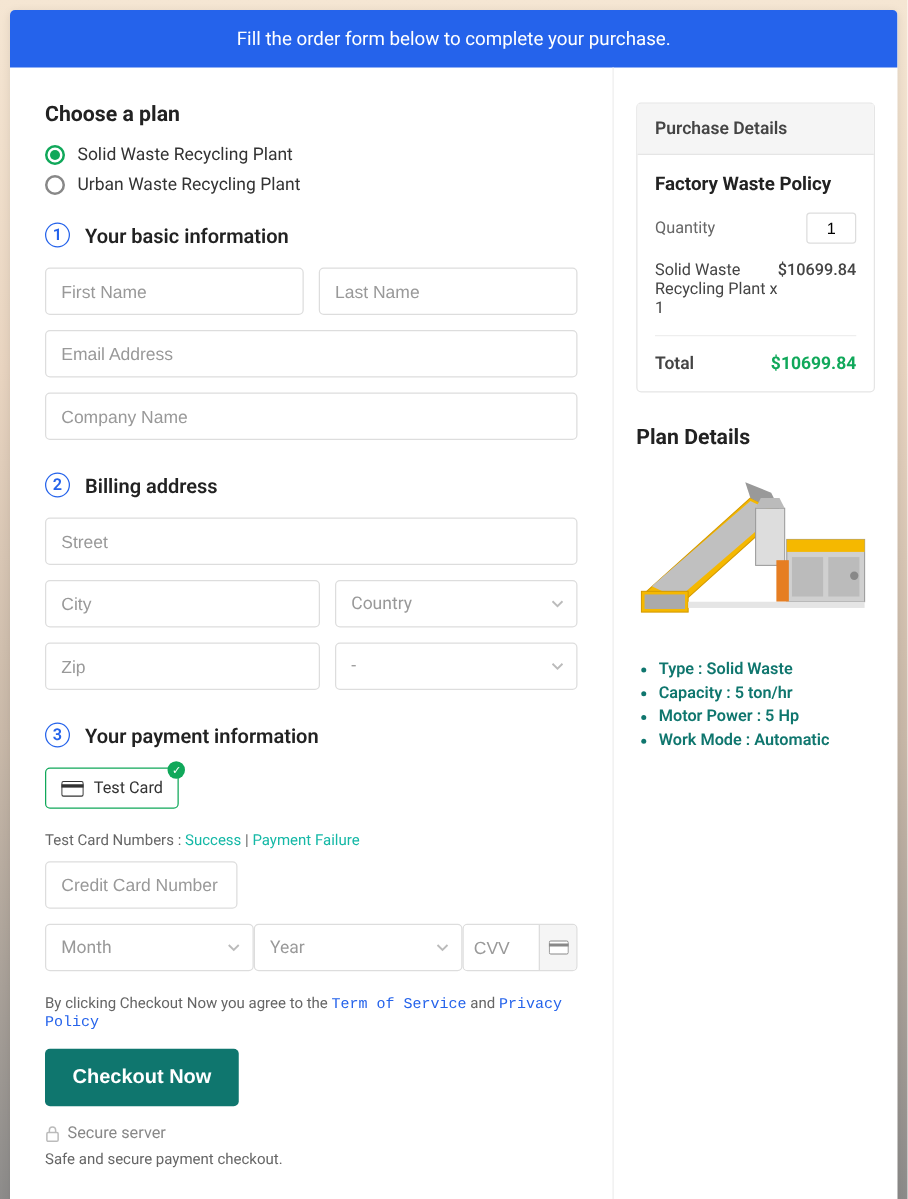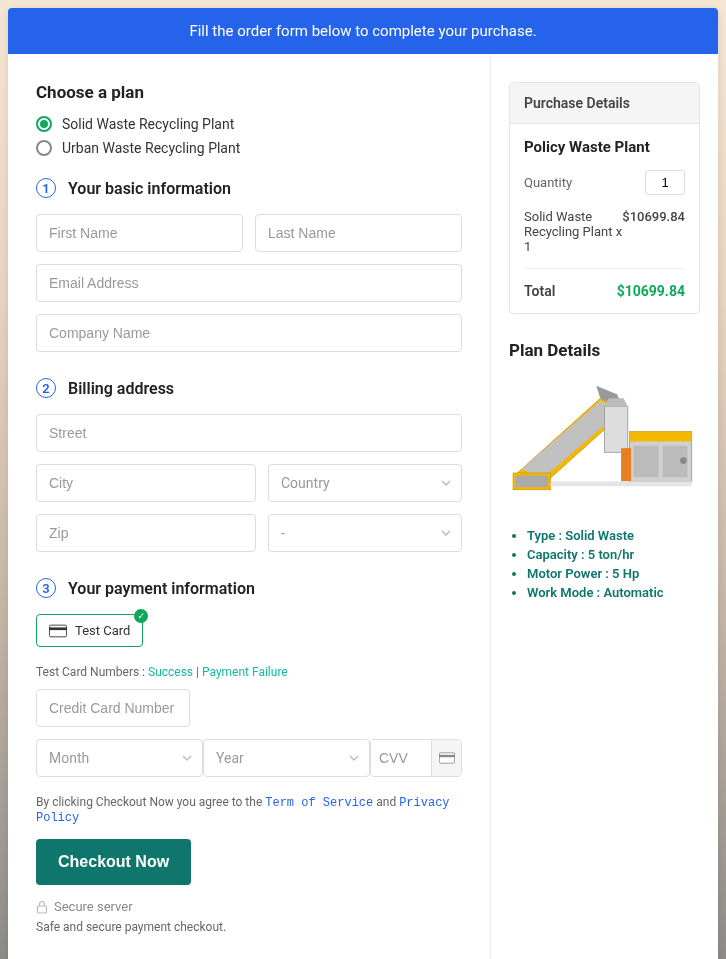--- a/index.html
+++ b/index.html
@@ -195,21 +195,21 @@
           <span>Secure server</span>
         </div>
         <div class="safe-note">Safe and secure payment checkout.</div>
       </div>
     </div>
 
     <div class="right">
       <div class="purchase-box">
         <div class="purchase-header">Purchase Details</div>
         <div class="purchase-body">
-          <div class="plan-name">Policy Waste Plant</div>
+          <div class="plan-name">Factory Waste Policy</div>
           <div class="qty-row">
             <span>Quantity</span>
             <input class="qty-input" value="1" style="">
           </div>
           <div class="line-item">
             <span style="max-width:130px">Solid Waste Recycling Plant x 1</span>
             <span class="price">$10699.84</span>
           </div>
           <div class="total-row">
             <span class="tlabel">Total</span>

